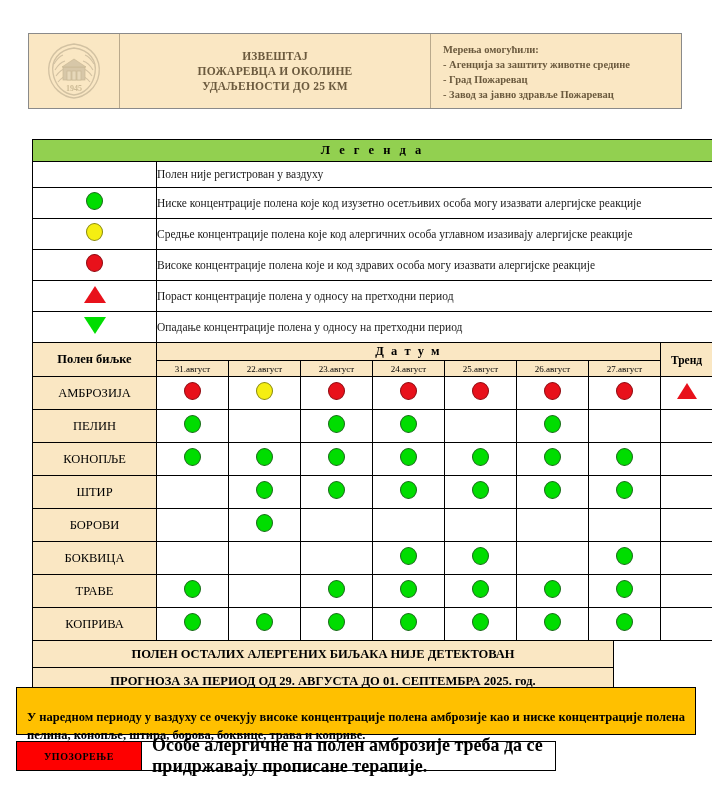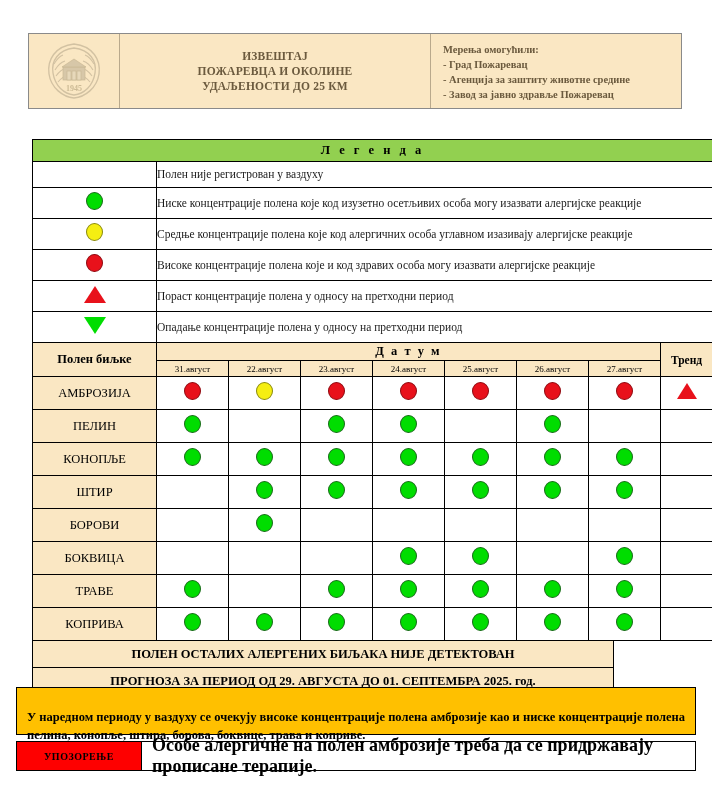--- a/index.html
+++ b/index.html
@@ -236,21 +236,21 @@
     line-height: 18px;
     text-align: justify;
     color: #000;
   }
 
   
   .warn-wrap {
     position: absolute;
     left: 16px;
     top: 741px;
-    width: 680px;
+    width: 540px;
     height: 30px;
     display: flex;
     flex-direction: row;
     border: 1px solid #000000;
     box-sizing: border-box;
     background: #ffffff;
   }
   .warn-label {
     flex: 0 0 124px;
     width: 124px;
@@ -305,22 +305,22 @@
     </div>
 
     <div class="title-cell">
       <div class="tline">ИЗВЕШТАЈ</div>
       <div class="tline">ПОЖАРЕВЦА И ОКОЛИНЕ</div>
       <div class="tline">УДАЉЕНОСТИ ДО 25 КМ</div>
     </div>
 
     <div class="credits-cell">
       <div class="cline">Мерења омогућили:</div>
+      <div class="cline">- Агенција за заштиту животне средине</div>
       <div class="cline">- Град Пожаревац</div>
-      <div class="cline">- Агенција за заштиту животне средине</div>
       <div class="cline">- Завод за јавно здравље Пожаревац</div>
     </div>
   </div>
 
   <div class="sheet">
     <table class="grid">
       <colgroup>
         <col style="width:124px">
         <col style="width:72px">
           <col style="width:72px">

